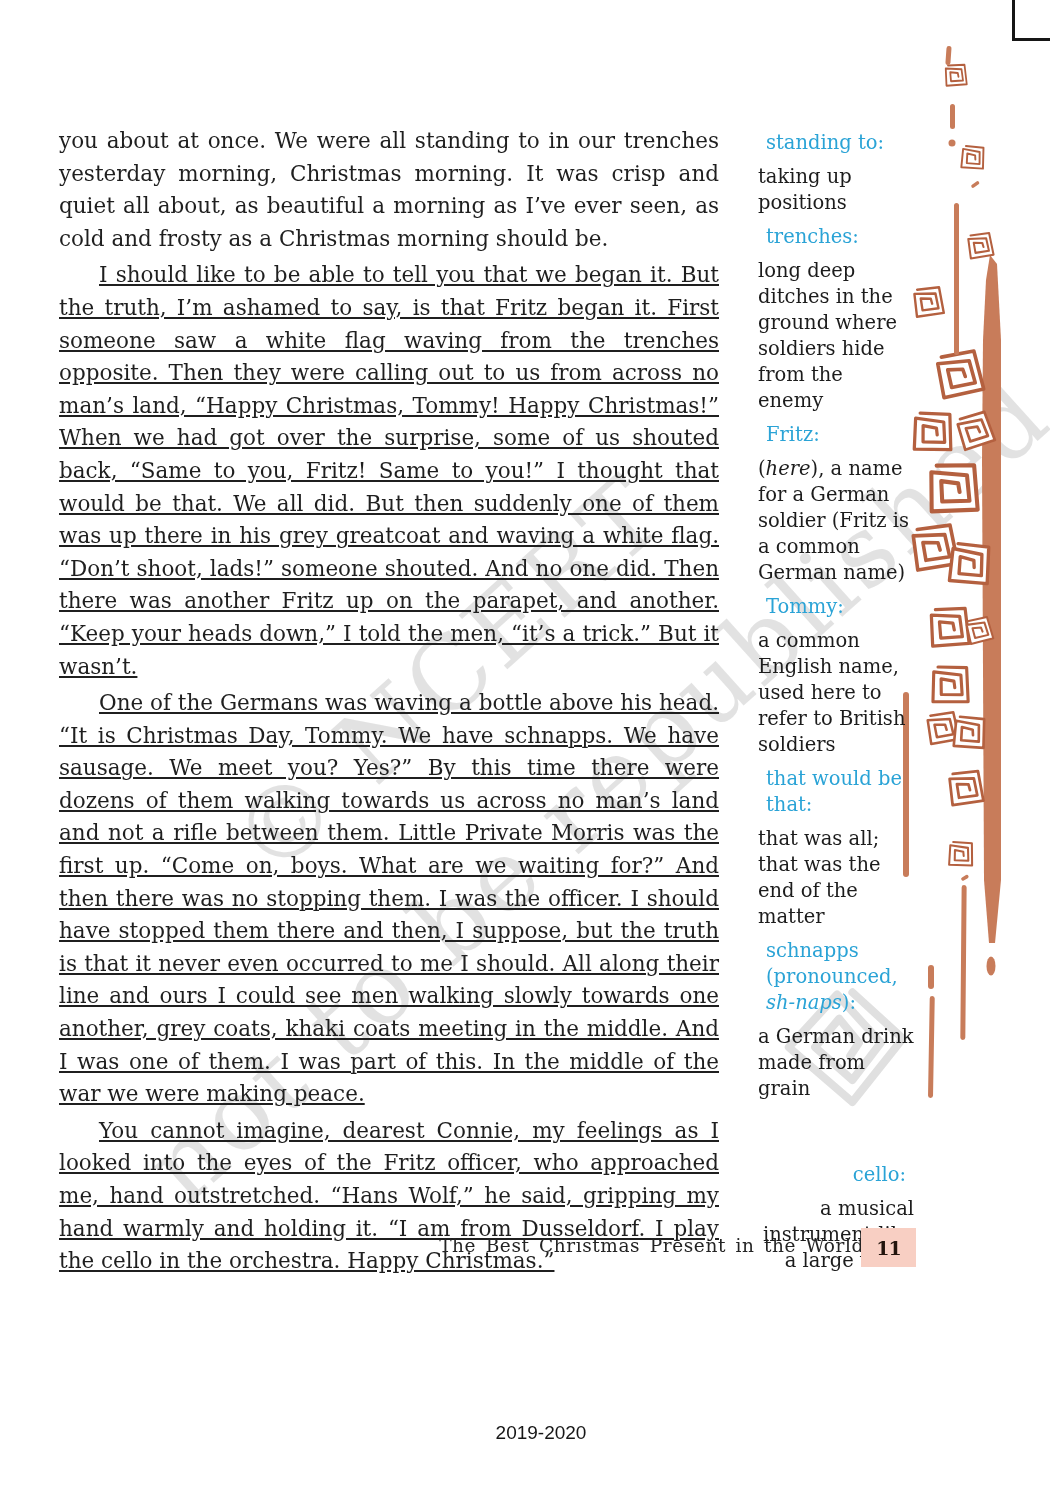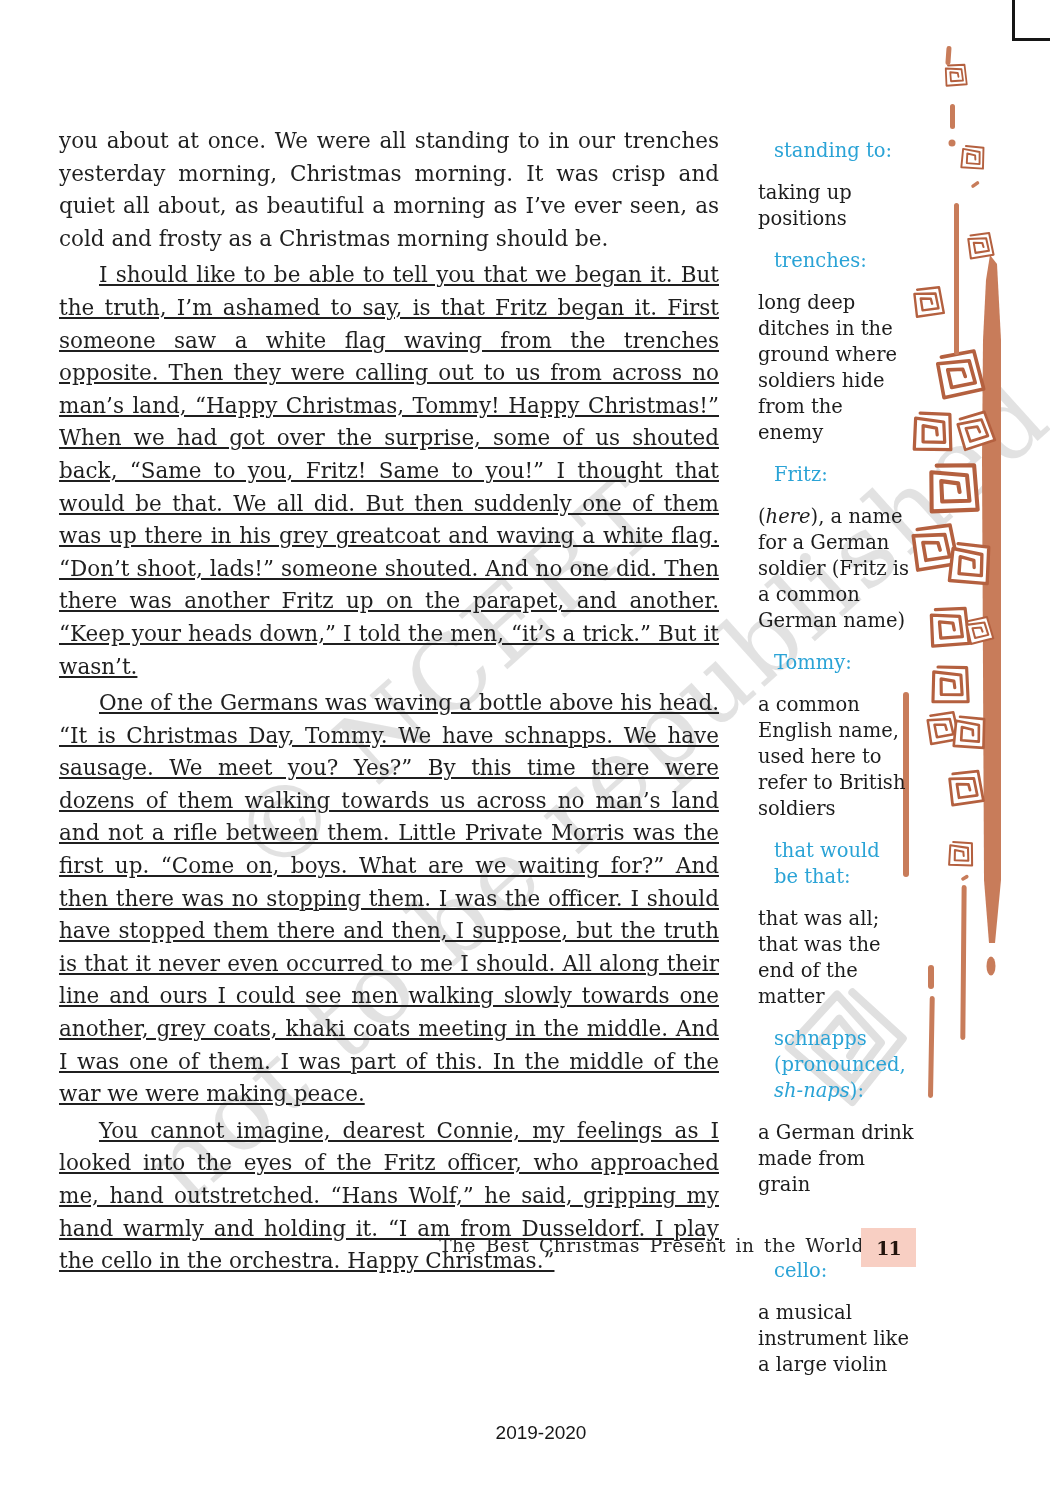--- a/index.html
+++ b/index.html
@@ -35,23 +35,23 @@
     position:absolute;left:55px;top:121px;width:668px;z-index:2;
     font-size:21.5px;line-height:32.6px;text-align:justify;
   }
   .story p{margin:4px;}
   .story p.indent{text-indent:40px;text-decoration:underline;}
   
   .glossary{
     position:absolute;left:758px;top:122px;width:156px;z-index:2;
     font-size:19.5px;line-height:26px;
   }
-  .glossary .term{color:var(--glossary-term);margin:16px;}
+  .glossary .term{color:var(--glossary-term);margin:8px;}
   .glossary .def{color:#1c1c1c;margin:0;}
-  .glossary .gap-before{margin-top:60px;}
+  .glossary .gap-before{margin-top:60px;text-align:right;}
   
   .ornament{position:absolute;left:895px;top:40px;z-index:1;}
   
   .footer-title{
     position:absolute;left:0;top:1235px;width:848px;text-align:right;
     font-size:18.5px;color:#242424;letter-spacing:.6px;word-spacing:3px;z-index:2;padding-left:16px;
   }
   .page-badge{
     position:absolute;left:861px;top:1228px;width:55px;height:39px;
     background:var(--badge-bg);z-index:2;

